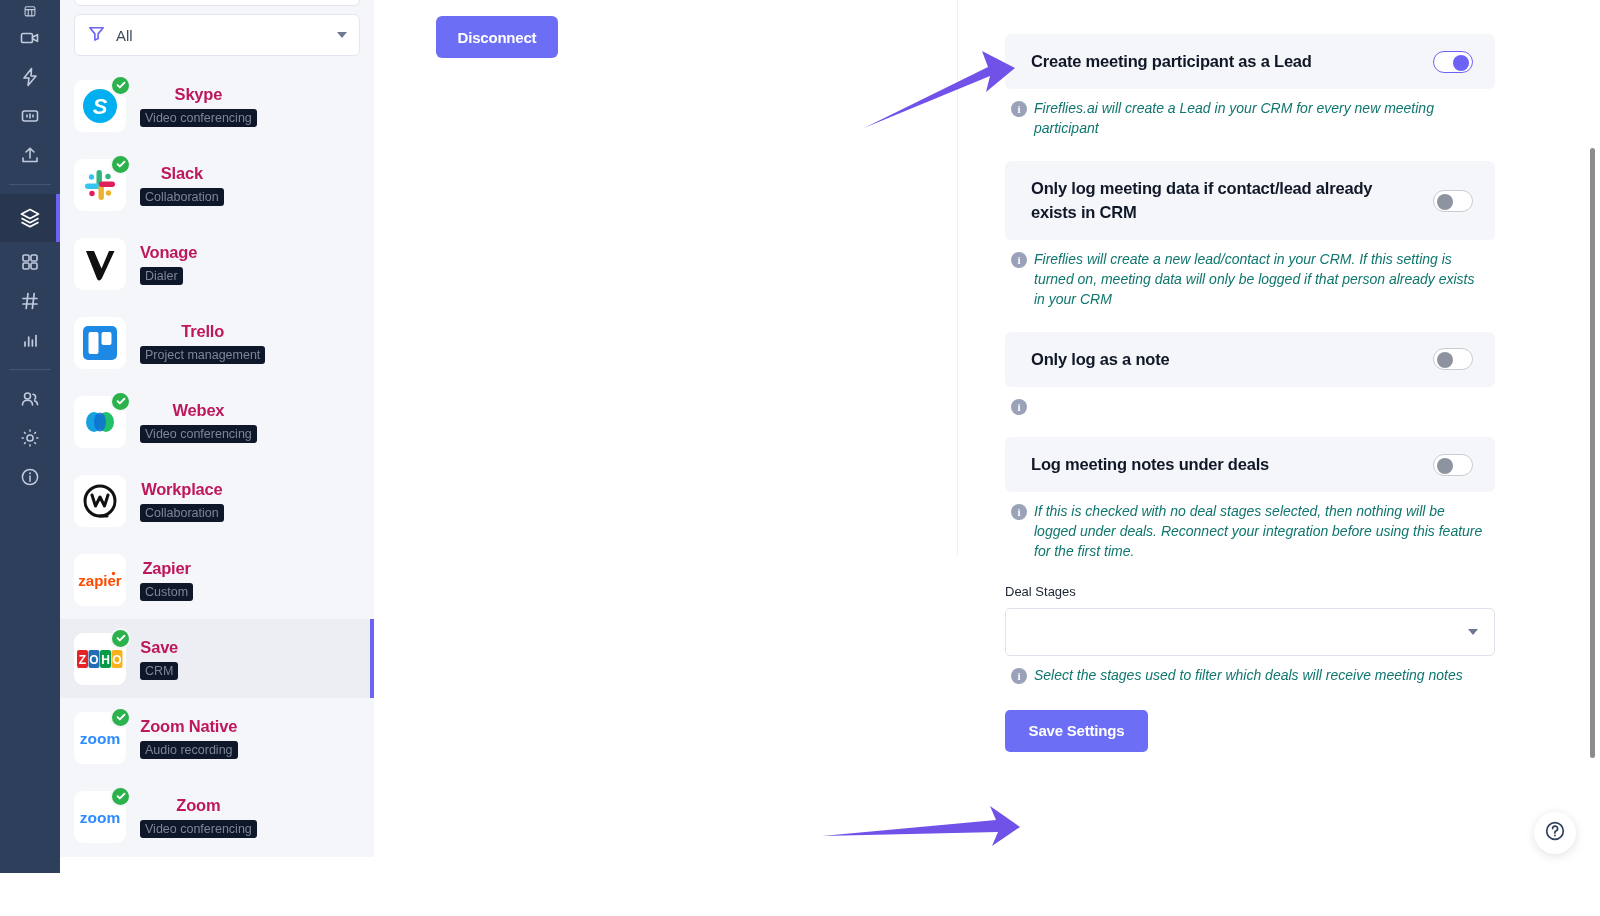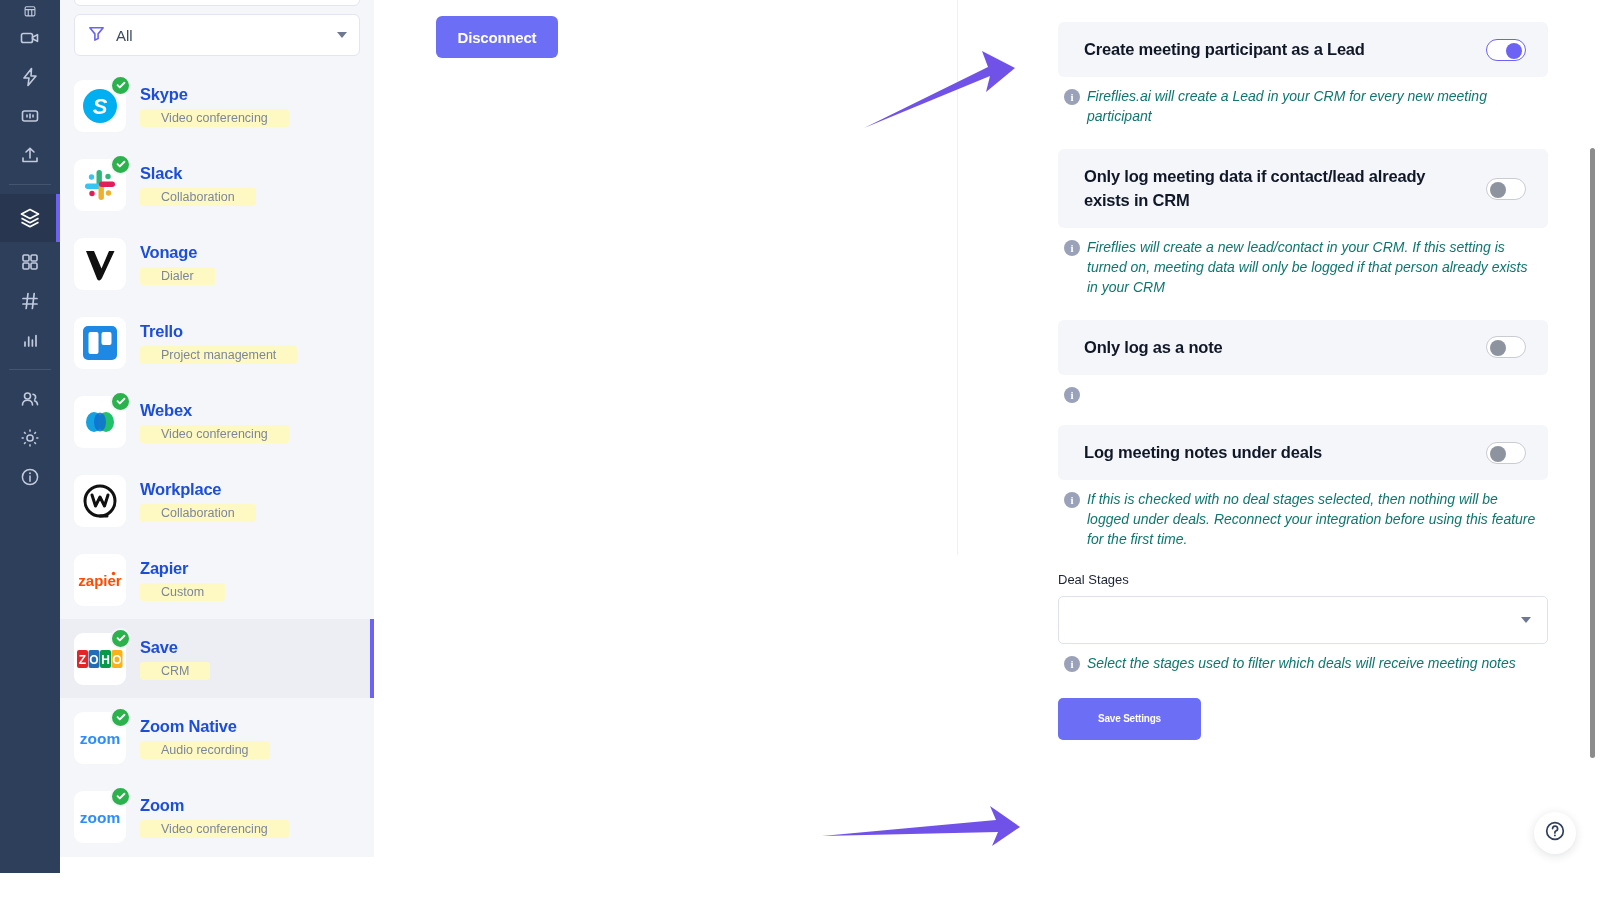--- a/index.html
+++ b/index.html
@@ -82,24 +82,24 @@
     overflow: hidden;
   }
   .badge {
     position: absolute; top: -5px; right: -5px;
     width: 21px; height: 21px; border-radius: 50%;
     background: #2bb24c; border: 2px solid #f5f6fa;
     display: flex; align-items: center; justify-content: center;
   }
   .badge svg { width: 12px; height: 12px; }
   .intg-text { display: flex; flex-direction: column; gap: 5px; }
-  .intg-name { font-size: 16.5px; font-weight: 700; color: #1d4ed8; letter-spacing: -0.2px; }
+  .intg-name { font-size: 16.5px; font-weight: 700; color: #be185d; letter-spacing: -0.2px; text-align: center; }
   .intg-cat {
-    font-size: 12.5px; color: #7d8699; background: #fef9c3;
-    border-radius: 3px; padding: 2px 21px; align-self: flex-start;
+    font-size: 12.5px; color: #7d8699; background: #0f172a;
+    border-radius: 3px; padding: 2px 5px; align-self: flex-start;
   }
 
   
   .center {
     flex: 1 1 auto; position: relative; background: #ffffff;
     padding-top: 16px;
   }
   .disconnect-btn {
     position: absolute; left: 62px; top: 16px;
     width: 122px; height: 42px;
@@ -110,23 +110,23 @@
     cursor: pointer;
     letter-spacing: -0.2px;
   }
   .vdivider {
     position: absolute; left: 583px; top: 0; width: 1px; height: 555px;
     background: #eef0f4;
   }
 
   
   .settings {
-    position: absolute; left: 1058px; top: 0;
+    position: absolute; left: 1005px; top: 0;
     width: 490px; height: 916px;
-    padding-top: 22px;
+    padding-top: 34px;
   }
   .setting-card {
     background: #f5f6fa; border-radius: 6px;
     display: flex; align-items: center; justify-content: space-between;
     padding: 16px 22px 16px 26px;
     gap: 16px;
   }
   .setting-title {
     font-size: 16.5px; font-weight: 700; color: #101828;
     line-height: 1.42; letter-spacing: -0.2px;
@@ -159,21 +159,21 @@
   .deal-select {
     height: 48px; background: #ffffff;
     border: 1px solid #dfe2ea; border-radius: 5px;
     display: flex; align-items: center; justify-content: flex-end;
     padding: 0 16px;
   }
   .save-btn {
     margin-top: 24px;
     width: 143px; height: 42px;
     background: #6c6ff5; color: #ffffff; border: none; border-radius: 5px;
-    font-size: 10px; font-weight: 700; cursor: pointer;
+    font-size: 15px; font-weight: 700; cursor: pointer;
     font-family: "Liberation Sans", sans-serif; letter-spacing: -0.2px;
   }
 
   
   .arrow { position: absolute; pointer-events: none; }
   #arrow-top { left: 860px; top: 20px; }
   #arrow-bottom { left: 820px; top: 780px; }
 
   
   .help-btn {

